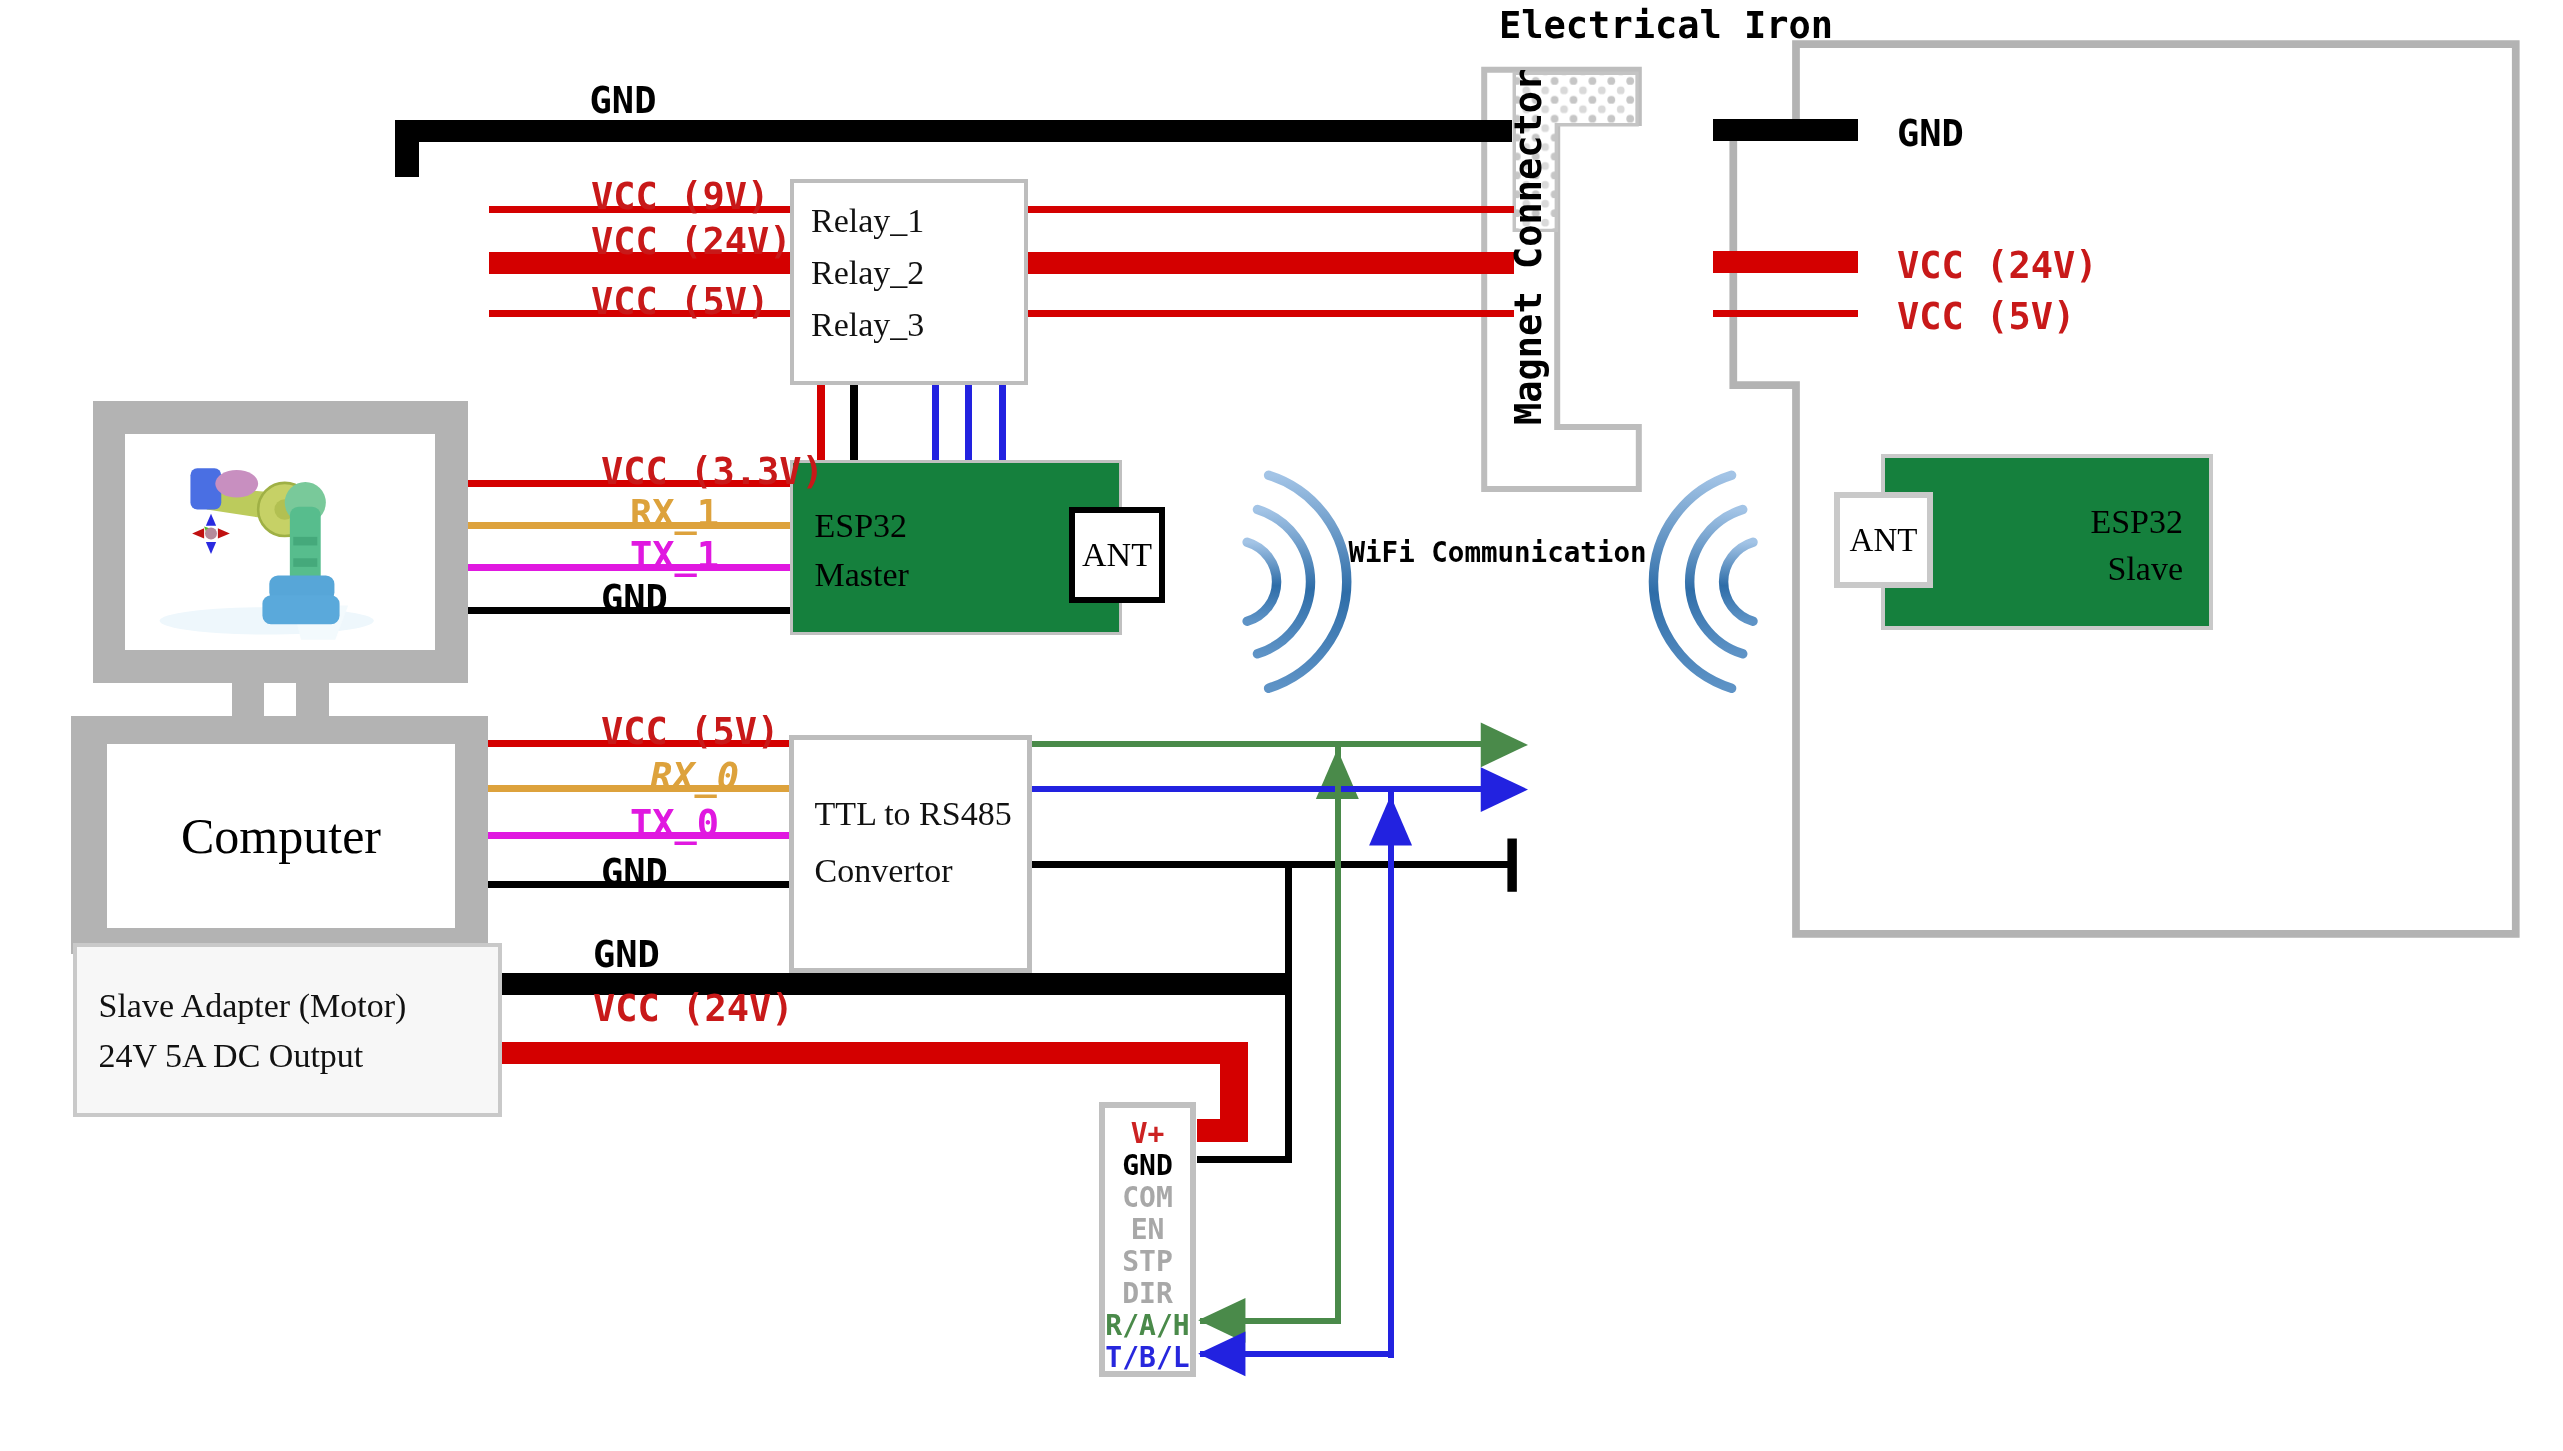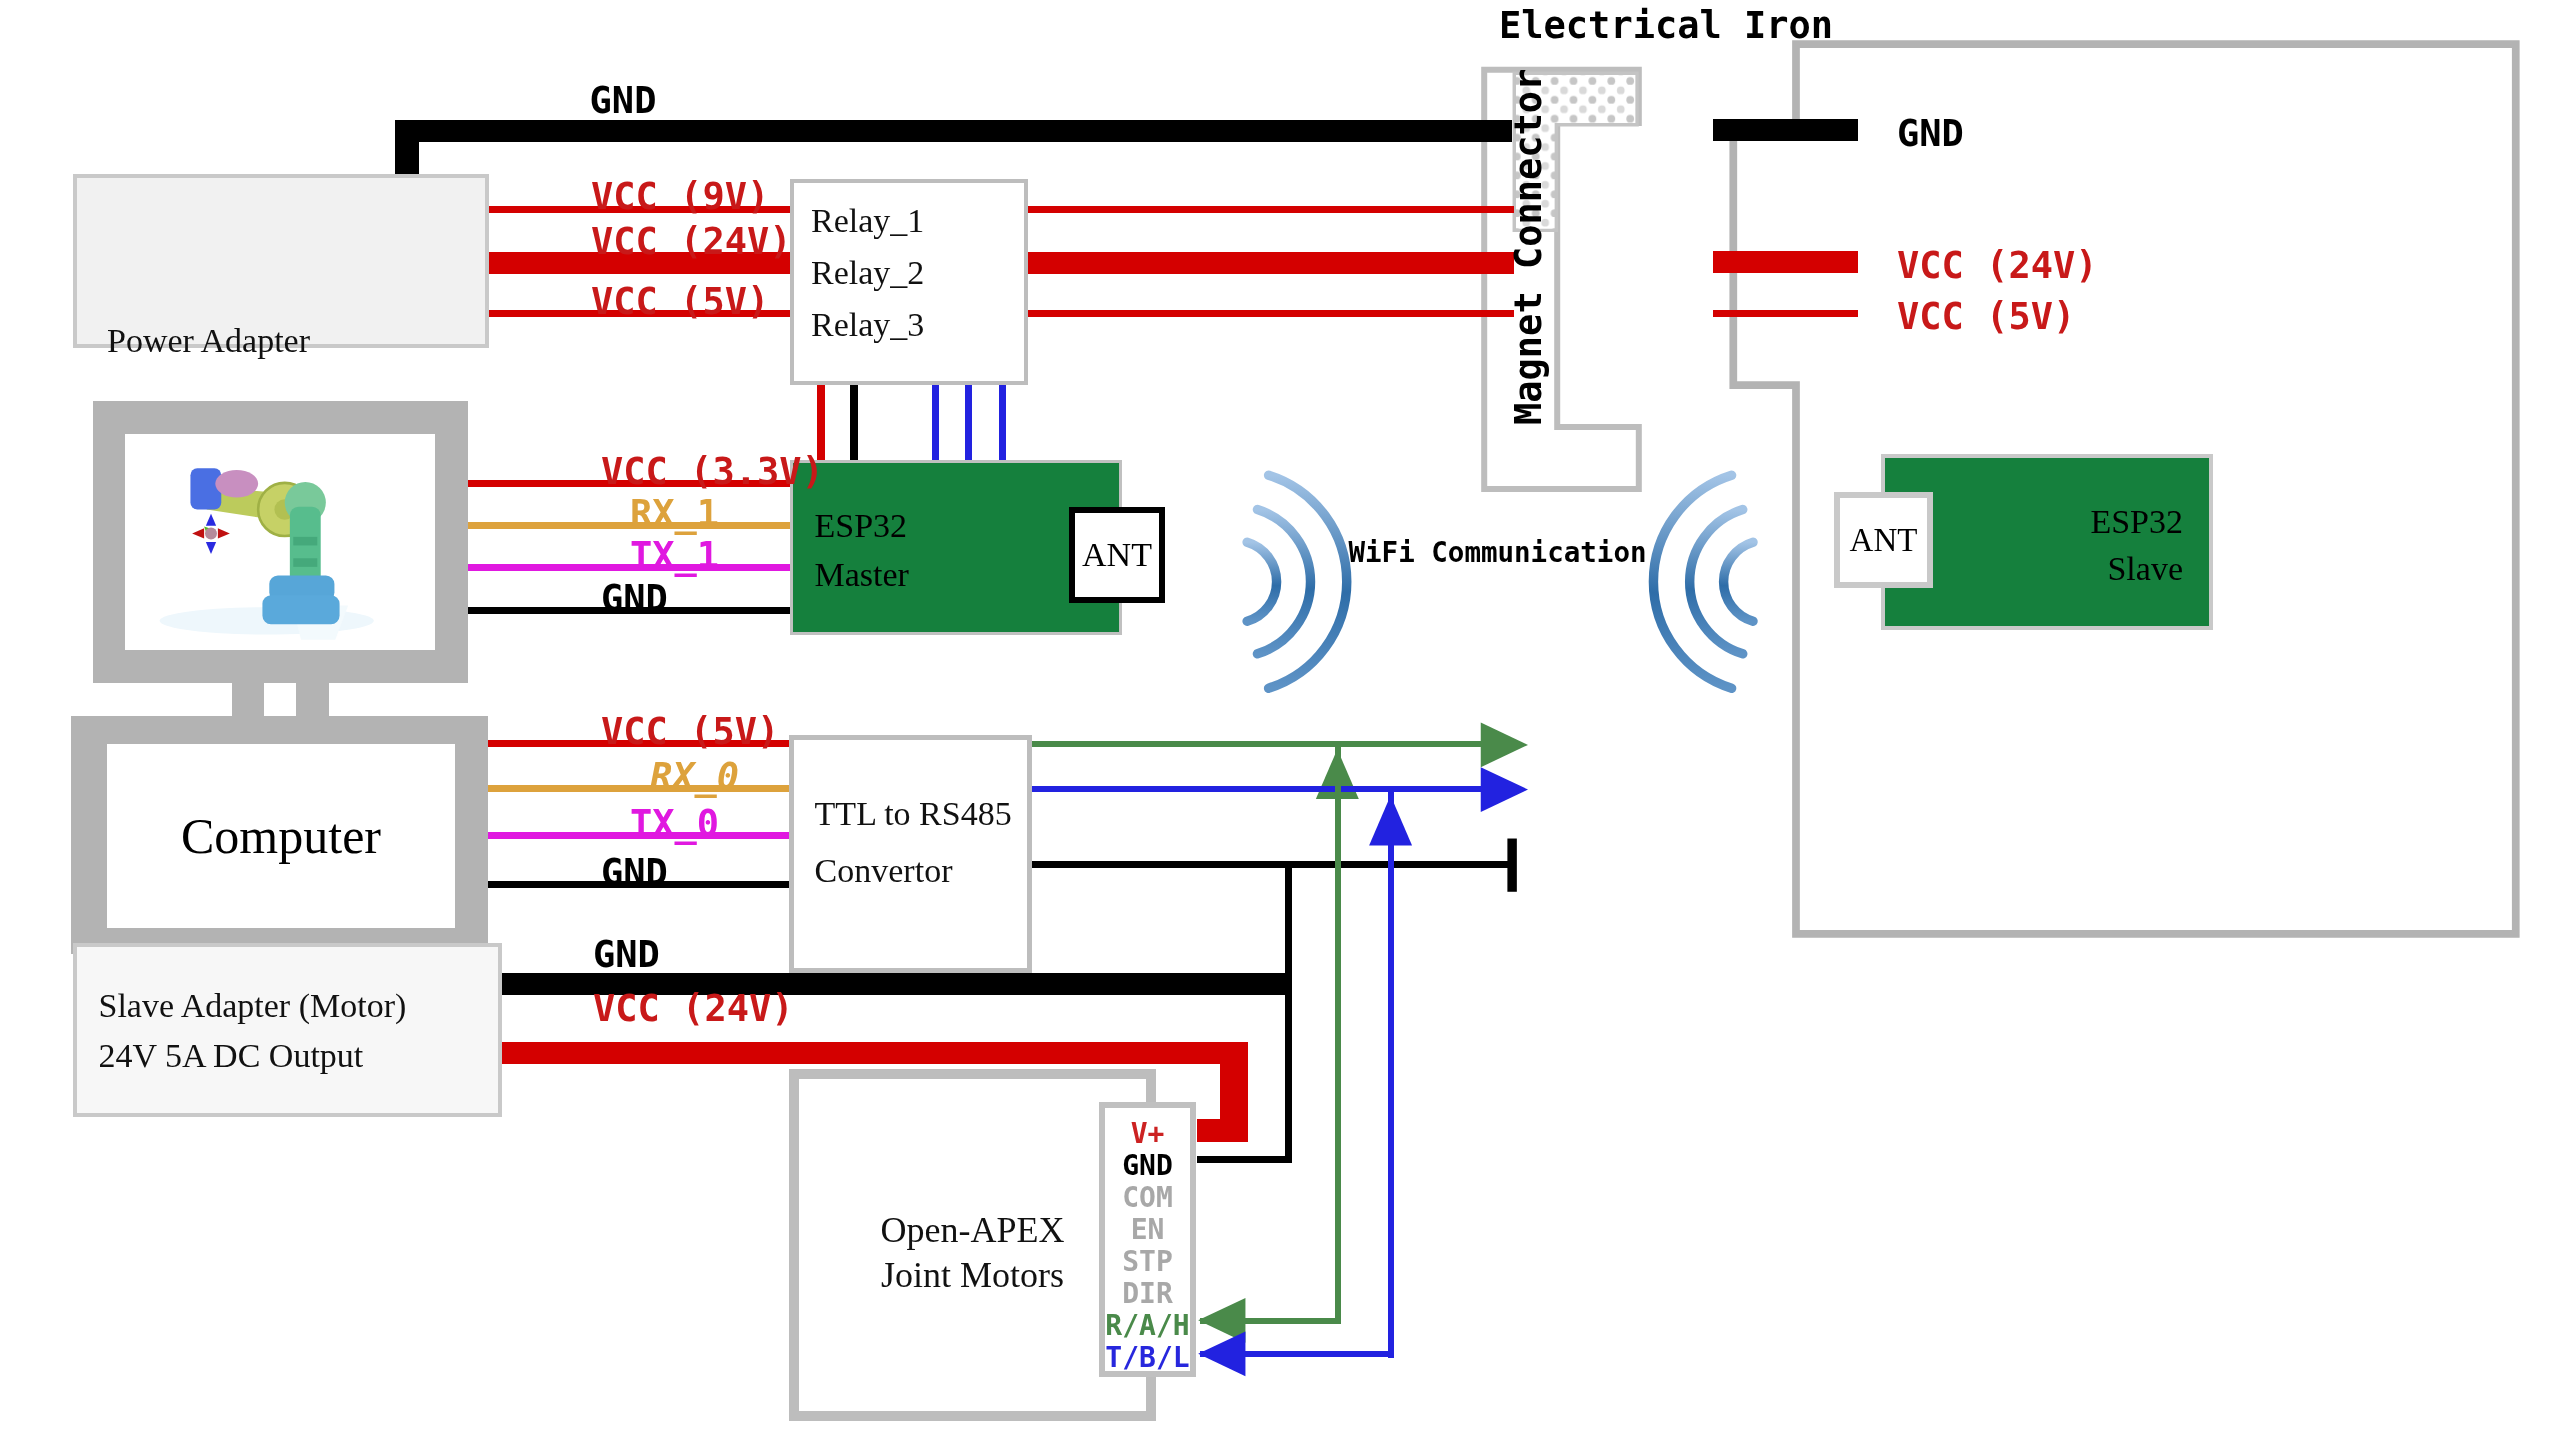--- a/index.html
+++ b/index.html
@@ -111,24 +111,20 @@
   <div class="wire" style="left:1388px;top:789px;width:6px;height:569px;background:#2222e0;"></div>
   <div class="wire" style="left:1200px;top:1318px;width:141px;height:6px;background:#4a8a4a;"></div>
   <div class="wire" style="left:1200px;top:1351px;width:194px;height:6px;background:#2222e0;"></div>
 
   <div class="wire" style="left:502px;top:973px;width:789px;height:22px;background:#000;"></div>
   <div class="wire" style="left:1197px;top:1156px;width:95px;height:6.9px;background:#000;"></div>
   <div class="wire" style="left:502px;top:1042px;width:745px;height:22px;background:#d40000;"></div>
   <div class="wire" style="left:1220px;top:1042px;width:27.5px;height:100px;background:#d40000;"></div>
   <div class="wire" style="left:1197px;top:1119px;width:51px;height:23px;background:#d40000;"></div>
 
-  <div class="box pafill serif" style="left:73px;top:174px;width:416px;height:174px;font-size:34px;color:#111;padding:45px 0 0 30px;line-height:47px;white-space:pre;">
-    <div>Power Adapter</div>
-    <div>End  Effectors</div>
-  </div>
 
   <div class="box serif" style="left:790px;top:179px;width:238px;height:206px;background:#fff;border:4.3px solid #bdbdbd;font-size:34px;color:#111;padding:12px 0 0 17px;line-height:52px;">
     <div>Relay_1</div>
     <div>Relay_2</div>
     <div>Relay_3</div>
   </div>
 
   <div class="box bluebox serif" style="left:790px;top:460px;width:332px;height:175px;border:3.4px solid #c0c0c0;font-size:34px;color:#000;padding:38px 0 0 21.5px;line-height:49px;">
     <div>ESP32</div>
     <div>Master</div>
@@ -180,24 +176,20 @@
   <div class="box serif" style="left:789px;top:735px;width:243px;height:238px;background:#fff;border:5.2px solid #bdbdbd;font-size:34px;color:#111;padding:45px 0 0 20.6px;line-height:57px;">
     <div>TTL to RS485</div>
     <div>Convertor</div>
   </div>
 
   <div class="box serif" style="left:73px;top:943px;width:429px;height:174px;background:#f7f7f7;border:4.3px solid #c9c9c9;font-size:34px;color:#111;padding:34px 0 0 21.5px;line-height:50px;">
     <div>Slave Adapter (Motor)</div>
     <div>24V 5A DC Output</div>
   </div>
 
-  <div class="box serif" style="left:789px;top:1069px;width:367px;height:352px;background:#fff;border:10.3px solid #bdbdbd;font-size:36px;color:#111;padding:129px 0 0 0;line-height:45px;text-align:center;">
-    <div>Open-APEX</div>
-    <div>Joint Motors</div>
-  </div>
 
   <div class="box mono" style="left:1099px;top:1102px;width:97px;height:275px;background:#fff;border:6.9px solid #c0c0c0;padding-top:10.3px;">
     <div class="pin pin-red">V+</div>
     <div class="pin pin-black">GND</div>
     <div class="pin pin-gray">COM</div>
     <div class="pin pin-gray">EN</div>
     <div class="pin pin-gray">STP</div>
     <div class="pin pin-gray">DIR</div>
     <div class="pin pin-green">R/A/H</div>
     <div class="pin pin-blue">T/B/L</div>

